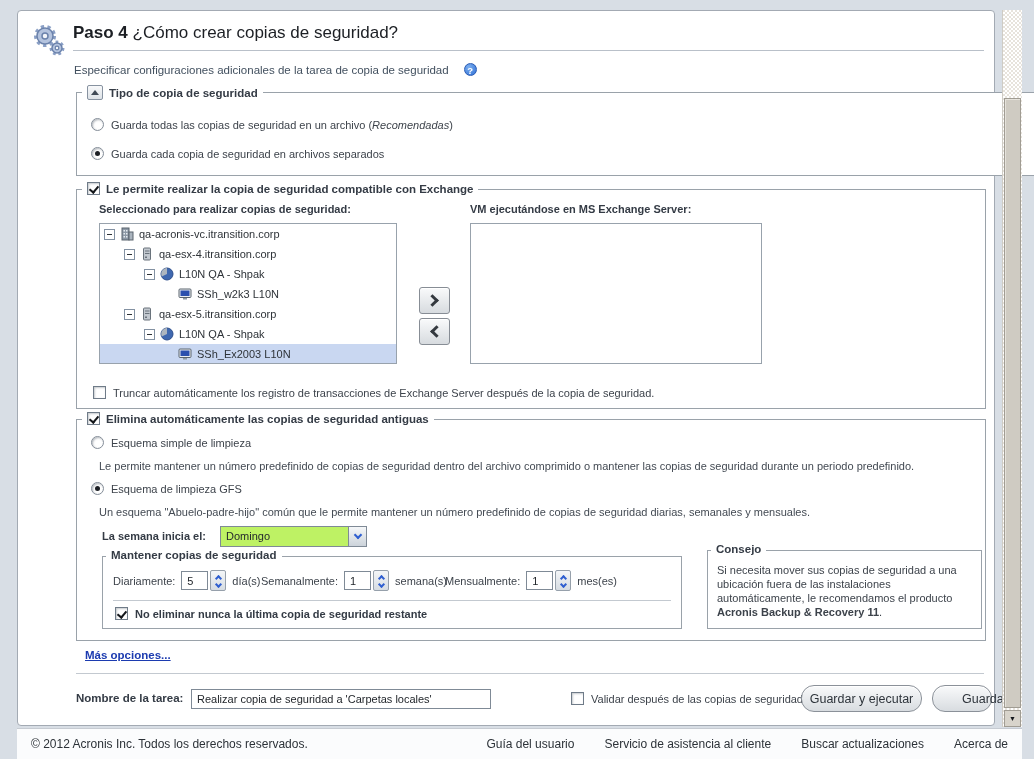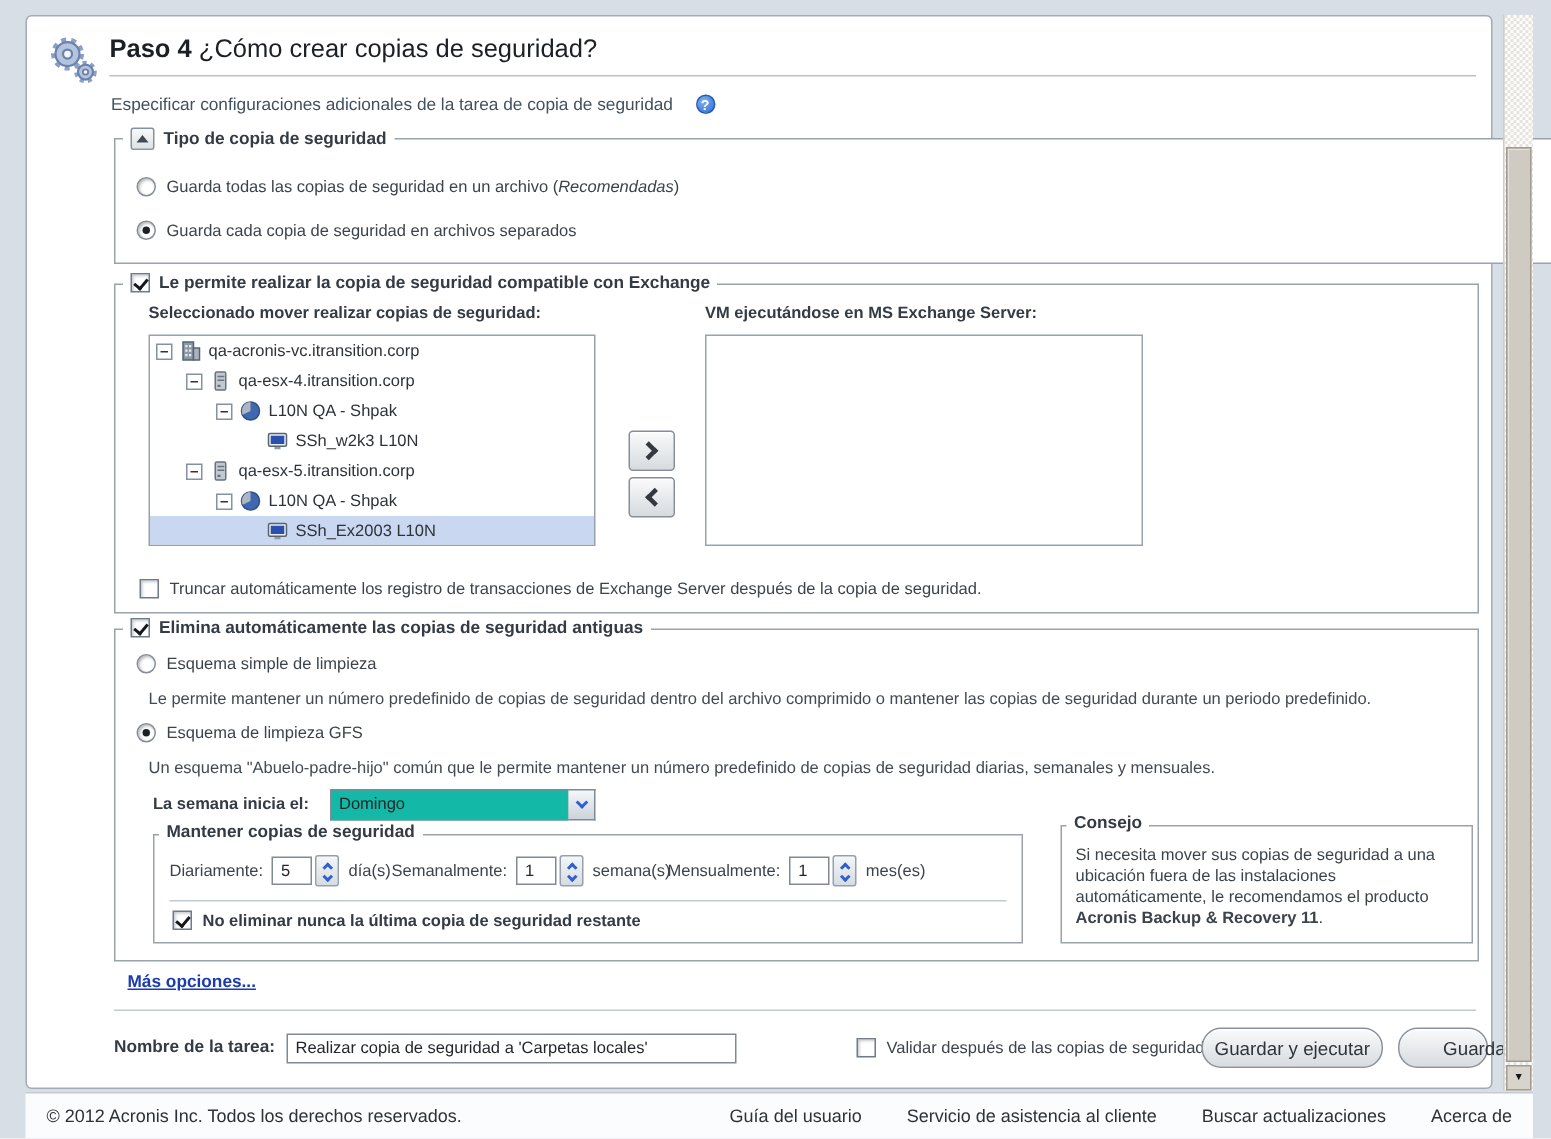--- a/index.html
+++ b/index.html
@@ -57,21 +57,21 @@
   .texp::after { content:""; position:absolute; left:2px; top:4px; width:5px; height:1px; background:#2e3338; }
   .ticon { flex:none; margin-right:5px; display:flex; }
   
   .xfer-btn { position:absolute; width:31px; height:27px; border:1px solid #878d95; border-radius:3px;
         background:linear-gradient(#f9fafb,#d7dbdf); box-shadow:inset 0 1px 0 #fff;
         display:flex; align-items:center; justify-content:center; }
   .chev-r { width:9px; height:9px; border-top:3px solid #34393f; border-right:3px solid #34393f; transform:rotate(45deg); margin-left:-4px; }
   .chev-l { width:9px; height:9px; border-top:3px solid #34393f; border-left:3px solid #34393f; transform:rotate(-45deg); margin-right:-4px; }
   
   .combo { position:absolute; display:flex; height:21px; }
-  .combo-field { width:159px; border:1px solid #7f8a96; background:#14b8a6; font-size:11px; color:#23272c; padding:3px 5px; }
+  .combo-field { width:129px; border:1px solid #7f8a96; background:#bef264; font-size:11px; color:#23272c; padding:3px 5px; }
   .combo-btn { width:18px; border:1px solid #7f8a96; border-left:none;
         background:linear-gradient(#f5f7f9,#ccd3da); display:flex; align-items:center; justify-content:center; }
   .chev-dn-b { width:6px; height:6px; border-right:2px solid #2f5fd0; border-bottom:2px solid #2f5fd0; transform:rotate(45deg); margin-top:-3px; }
   
   .spin { display:flex; align-items:center; }
   .spin-box { width:27px; height:19px; border:1px solid #7f8a96; background:#fff; font-size:11px; color:#23272c;
         display:flex; align-items:center; padding-left:5px; }
   .spin-btns { width:16px; height:21px; margin-left:2px; border:1px solid #96a0ab; border-radius:2px;
         background:linear-gradient(#f4f6f8,#d6dce2); display:flex; flex-direction:column; align-items:center; justify-content:center; gap:3px; }
   .chev-up-s { width:5px; height:5px; border-left:2px solid #2f5fd0; border-top:2px solid #2f5fd0; transform:rotate(45deg); margin-top:2px; }
@@ -148,21 +148,21 @@
       <span class="radio checked"></span>
       <span>Guarda cada copia de seguridad en archivos separados</span>
     </div>
   </div>
 
   <div class="group" style="left:58px; top:178px; width:910px; height:220px;">
     <div class="legend">
       <span class="cb checked"></span>
       <span>Le permite realizar la copia de seguridad compatible con Exchange</span>
     </div>
-    <div class="collabel" style="left:22px; top:13px;">Seleccionado mover realizar copias de seguridad:</div>
+    <div class="collabel" style="left:22px; top:13px;">Seleccionado para realizar copias de seguridad:</div>
     <div class="collabel" style="left:393px; top:13px;">VM ejecutándose en MS Exchange Server:</div>
 
     <div class="listbox" style="left:22px; top:33px; width:298px; height:141px;">
       <div class="trow">
         <span class="texp" style="margin-left:4px"></span>
         <svg class="ticon" width="14" height="14" viewBox="0 0 14 14">
             <rect x="2" y="1" width="7" height="12" fill="#8d99a6" stroke="#5a646e" stroke-width="1"></rect>
             <rect x="9" y="5" width="4" height="8" fill="#aab4be" stroke="#5a646e" stroke-width="1"></rect>
             <rect x="3.5" y="3" width="1.5" height="1.5" fill="#e7ecf0"></rect>
             <rect x="6" y="3" width="1.5" height="1.5" fill="#e7ecf0"></rect>

